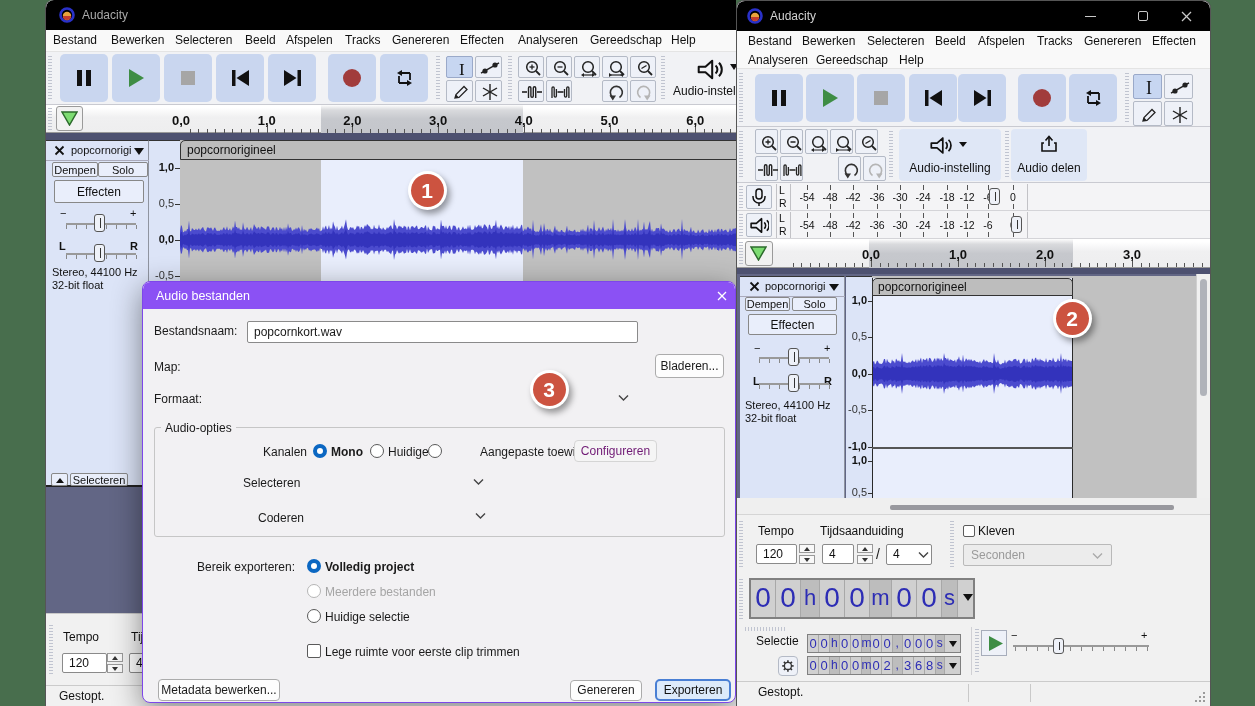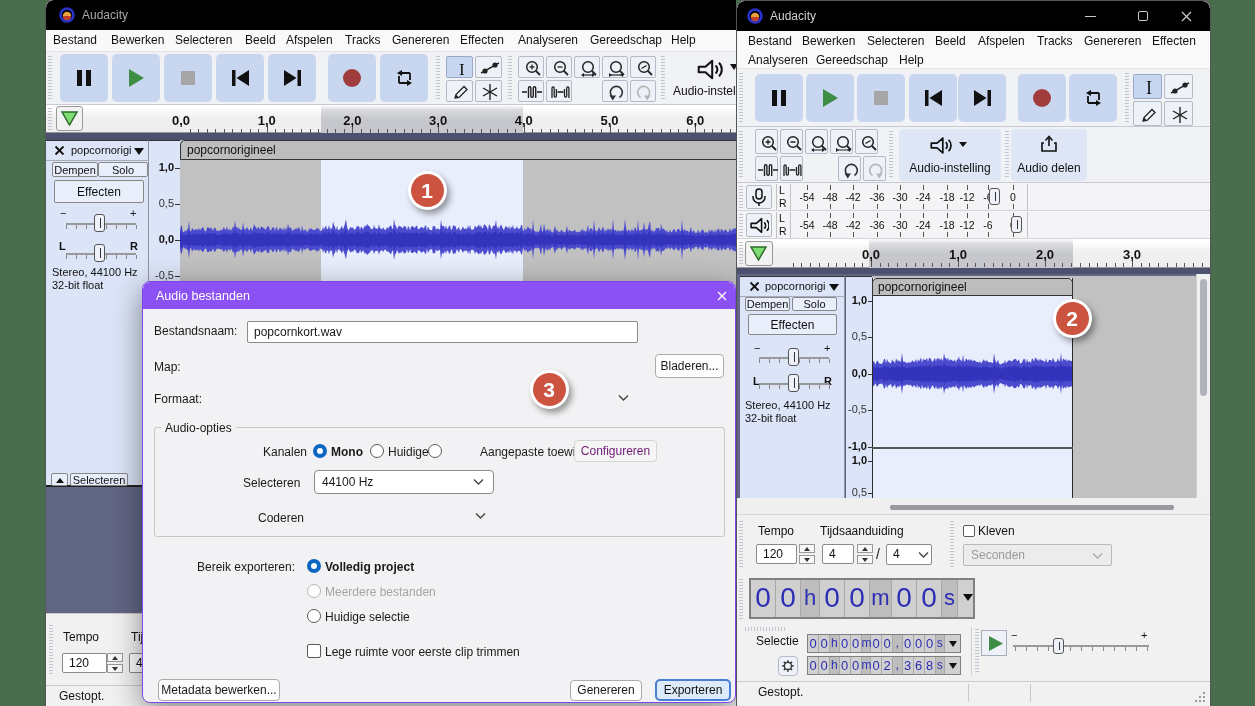--- a/index.html
+++ b/index.html
@@ -369,21 +369,20 @@
 <div class="ab t13" style="left:18px;top:139px;background:#f2f1f3;padding:0 4px">Audio-opties</div>
 <div class="ab t13" style="left:120px;top:163px;">Kanalen</div>
 <div class="ab radio on" style="left:170px;top:162px"></div>
 <div class="ab t13" style="left:188px;top:163px;font-weight:bold">Mono</div>
 <div class="ab radio" style="left:227px;top:162px"></div>
 <div class="ab t13" style="left:245px;top:163px;">Huidige</div>
 <div class="ab radio" style="left:285px;top:162px"></div>
 <div class="ab t13" style="left:297px;top:163px;margin-left:40px;">Aangepaste toewijzing</div>
 <div class="ab t13" style="left:431px;top:158px;width:83px;height:22px;line-height:20px;text-align:center;background:#f5f5f5;border:1px solid #d5d5d5;border-radius:4px;color:#701a75">Configureren</div>
 <div class="ab t13" style="left:100px;top:194px;">Selecteren</div>
-<div class="ab dd t13" style="left:171px;top:188px;width:180px;height:24px;line-height:22px;padding-left:7px">44100 Hz</div>
 <svg class="ab" style="left:330px;top:196px" width="11" height="8">
       <path d="M1,1.5 L5.5,6 L10,1.5" fill="none" stroke="#444" stroke-width="1.4"></path>
     </svg>
 <div class="ab t13" style="left:115px;top:229px;">Coderen</div>
 <svg class="ab" style="left:332px;top:230px" width="11" height="8">
       <path d="M1,1.5 L5.5,6 L10,1.5" fill="none" stroke="#444" stroke-width="1.4"></path>
     </svg>
 <div class="ab t13" style="left:54px;top:278px;">Bereik exporteren:</div>
 <div class="ab radio on" style="left:164px;top:277px"></div>
 <div class="ab t13" style="left:182px;top:278px;font-weight:bold">Volledig project</div>

